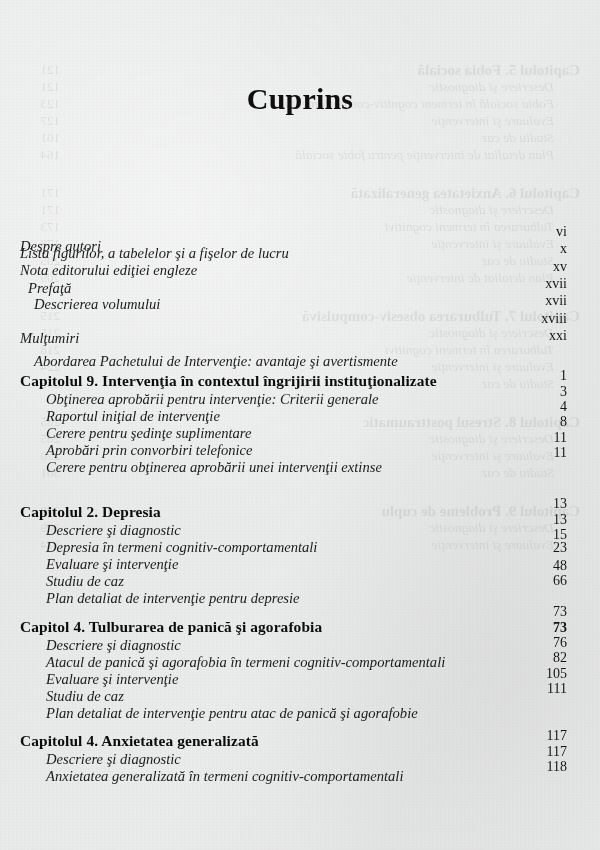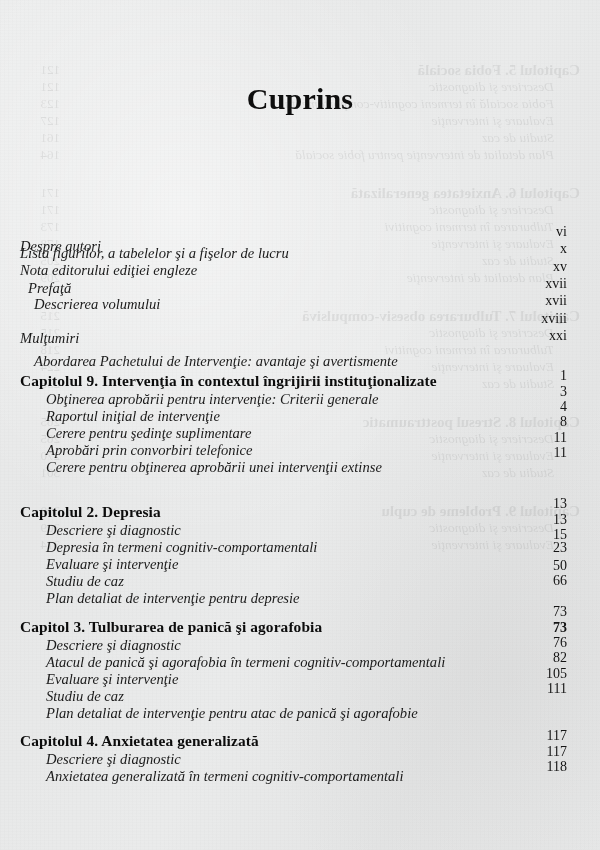--- a/index.html
+++ b/index.html
@@ -194,26 +194,26 @@
     <div class="grp" id="grp-ch1">
         <div class="lbl chap" style="top: 503px;">Capitolul 2. Depresia</div>
         <div class="pg" style="top: 496px;">13</div>
         <div class="lbl lvl2" style="top: 522px;">Descriere şi diagnostic</div>
         <div class="pg" style="top: 512px;">13</div>
         <div class="lbl lvl2" style="top: 539px;">Depresia în termeni cognitiv-comportamentali</div>
         <div class="pg" style="top: 527.2px;">15</div>
         <div class="lbl lvl2" style="top: 556px;">Evaluare şi intervenţie</div>
         <div class="pg" style="top: 540px;">23</div>
         <div class="lbl lvl2" style="top: 573px;">Studiu de caz</div>
-        <div class="pg" style="top: 557.6px;">50</div>
+        <div class="pg" style="top: 557.6px;">48</div>
         <div class="lbl lvl2" style="top: 590px;">Plan detaliat de intervenţie pentru depresie</div>
         <div class="pg" style="top: 572.8px;">66</div>
       </div>
     <div class="grp" id="grp-ch2">
-        <div class="lbl chap" style="top: 618px;">Capitol 3. Tulburarea de panică şi agorafobia</div>
+        <div class="lbl chap" style="top: 618px;">Capitol 4. Tulburarea de panică şi agorafobia</div>
         <div class="pg" style="top: 604px;">73</div>
         <div class="lbl lvl2" style="top: 637px;">Descriere şi diagnostic</div>
         <div class="pg bold" style="top: 620px;">73</div>
         <div class="lbl lvl2" style="top: 654px;">Atacul de panică şi agorafobia în termeni cognitiv-comportamentali</div>
         <div class="pg" style="top: 635.2px;">76</div>
         <div class="lbl lvl2" style="top: 671px;">Evaluare şi intervenţie</div>
         <div class="pg" style="top: 650.4px;">82</div>
         <div class="lbl lvl2" style="top: 688px;">Studiu de caz</div>
         <div class="pg" style="top: 665.6px;">105</div>
         <div class="lbl lvl2" style="top: 705px;">Plan detaliat de intervenţie pentru atac de panică şi agorafobie</div>

